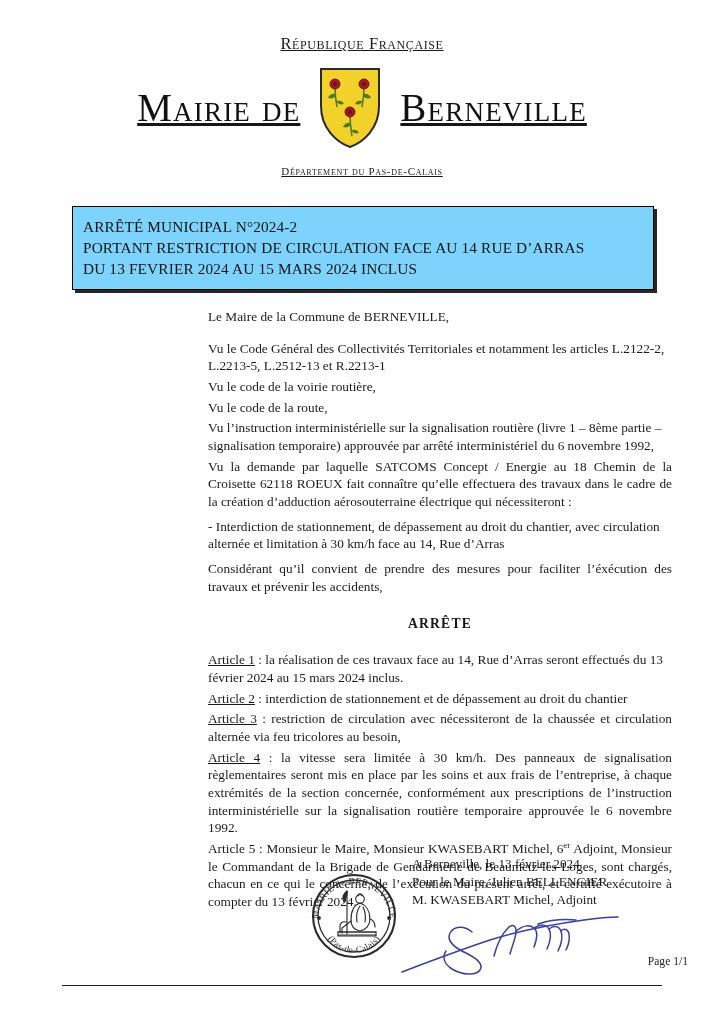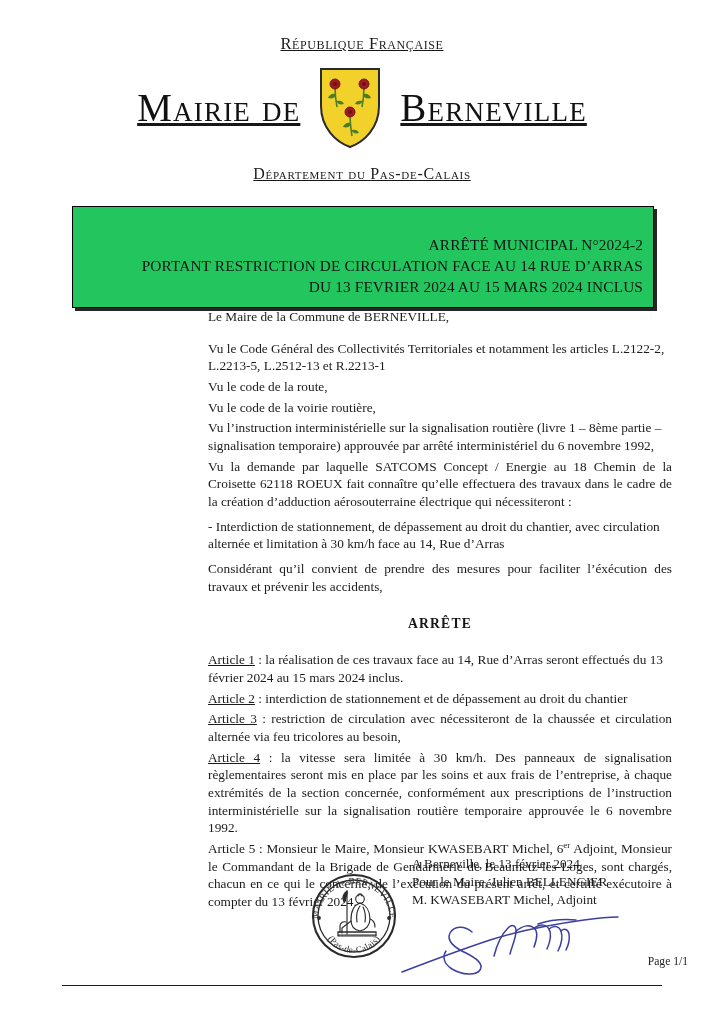--- a/index.html
+++ b/index.html
@@ -65,39 +65,39 @@
 
   .blason {
     width: 64px;
     height: 84px;
     flex: 0 0 auto;
     display: block;
   }
 
   .departement {
     margin-top: 14px;
-    font-size: 16px;
+    font-size: 11px;
     font-variant: small-caps;
     letter-spacing: 0.7px;
     color: #1a1a1a;
   }
 
   
   .title-box-wrap {
     position: absolute;
     left: 72px;
     top: 206px;
     width: 582px;
   }
   .title-box {
     border: 1.6px solid #000;
     box-shadow: 3px 3px 0 0 #262626;
-    background: #22c55e;
-    padding: 27px 10px 10px;
-    text-align: right;
+    background: #7dd3fc;
+    padding: 9px 10px 10px;
+    text-align: left;
   }
   .title-line {
     font-size: 15.3px;
     line-height: 1.38;
     letter-spacing: 0.15px;
     color: #141414;
     white-space: nowrap;
   }
 
   
@@ -248,23 +248,23 @@
       <div class="title-line">DU 13 FEVRIER 2024 AU 15 MARS 2024 INCLUS</div>
     </div>
   </div>
 
   <div class="body-col">
 
     <p class="para" style="margin-bottom:14px;">Le Maire de la Commune de BERNEVILLE,</p>
 
     <p class="para tight">Vu le Code Général des Collectivités Territoriales et notamment les articles L.2122-2, L.2213-5, L.2512-13 et R.2213-1</p>
 
+    <p class="para tight">Vu le code de la voirie routière,</p>
+
     <p class="para tight">Vu le code de la route,</p>
-
-    <p class="para tight">Vu le code de la voirie routière,</p>
 
     <p class="para tight">Vu l’instruction interministérielle sur la signalisation routière (livre 1 – 8ème partie – signalisation temporaire) approuvée par arrêté interministériel du 6 novembre 1992,</p>
 
     <p class="para justified tight">Vu la demande par laquelle SATCOMS Concept / Energie au 18 Chemin de la Croisette 62118 ROEUX fait connaître qu’elle effectuera des travaux dans le cadre de la création d’adduction aérosouterraine électrique qui nécessiteront :</p>
 
     <p class="para tight" style="margin-top:7px;">- Interdiction de stationnement, de dépassement au droit du chantier, avec circulation alternée et limitation à 30 km/h face au 14, Rue d’Arras</p>
 
     <p class="para justified" style="margin-top:7px;">Considérant qu’il convient de prendre des mesures pour faciliter l’éxécution des travaux et prévenir les accidents,</p>
 
     <div class="arrete-heading">ARRÊTE</div>

